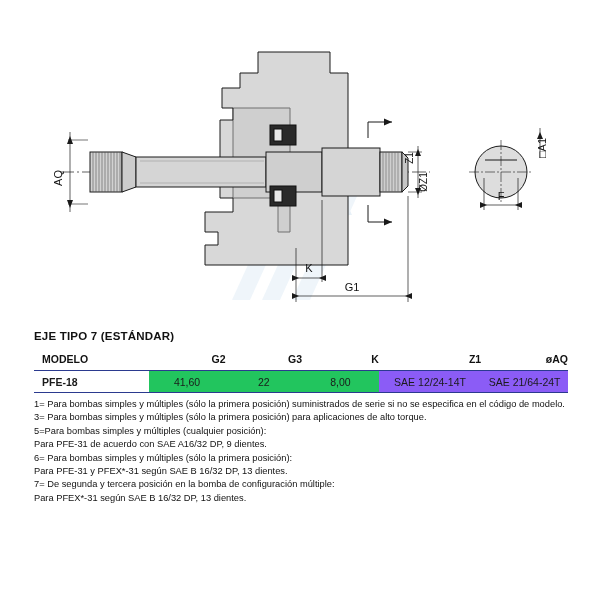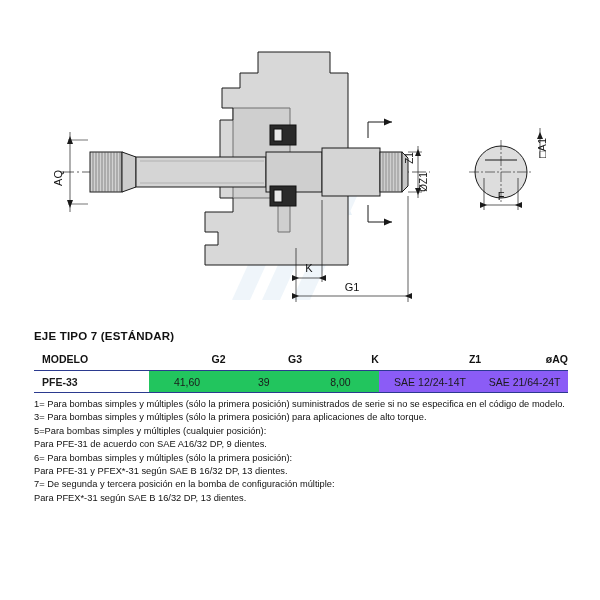--- a/index.html
+++ b/index.html
@@ -267,23 +267,23 @@
     <tbody>
       <tr class="hdr-row">
         <td class="first" style="width:108px">MODELO</td>
         <td style="width:78px">G2</td>
         <td style="width:78px">G3</td>
         <td style="width:78px">K</td>
         <td style="width:104px">Z1</td>
         <td style="width:88px">øAQ</td>
       </tr>
       <tr class="data-row">
-        <td class="first">PFE-33</td>
+        <td class="first">PFE-18</td>
         <td class="c1">41,60</td>
-        <td class="c1">39</td>
+        <td class="c1">22</td>
         <td class="c1">8,00</td>
         <td class="c2">SAE 12/24-14T</td>
         <td class="c2">SAE 21/64-24T</td>
       </tr>
     </tbody>
   </table>
 
   <div class="notes">
     <p>1= Para bombas simples y múltiples (sólo la primera posición) suministrados de serie si no se especifica en el código de modelo.</p>
     <p>3= Para bombas simples y múltiples (sólo la primera posición) para aplicaciones de alto torque.</p>

